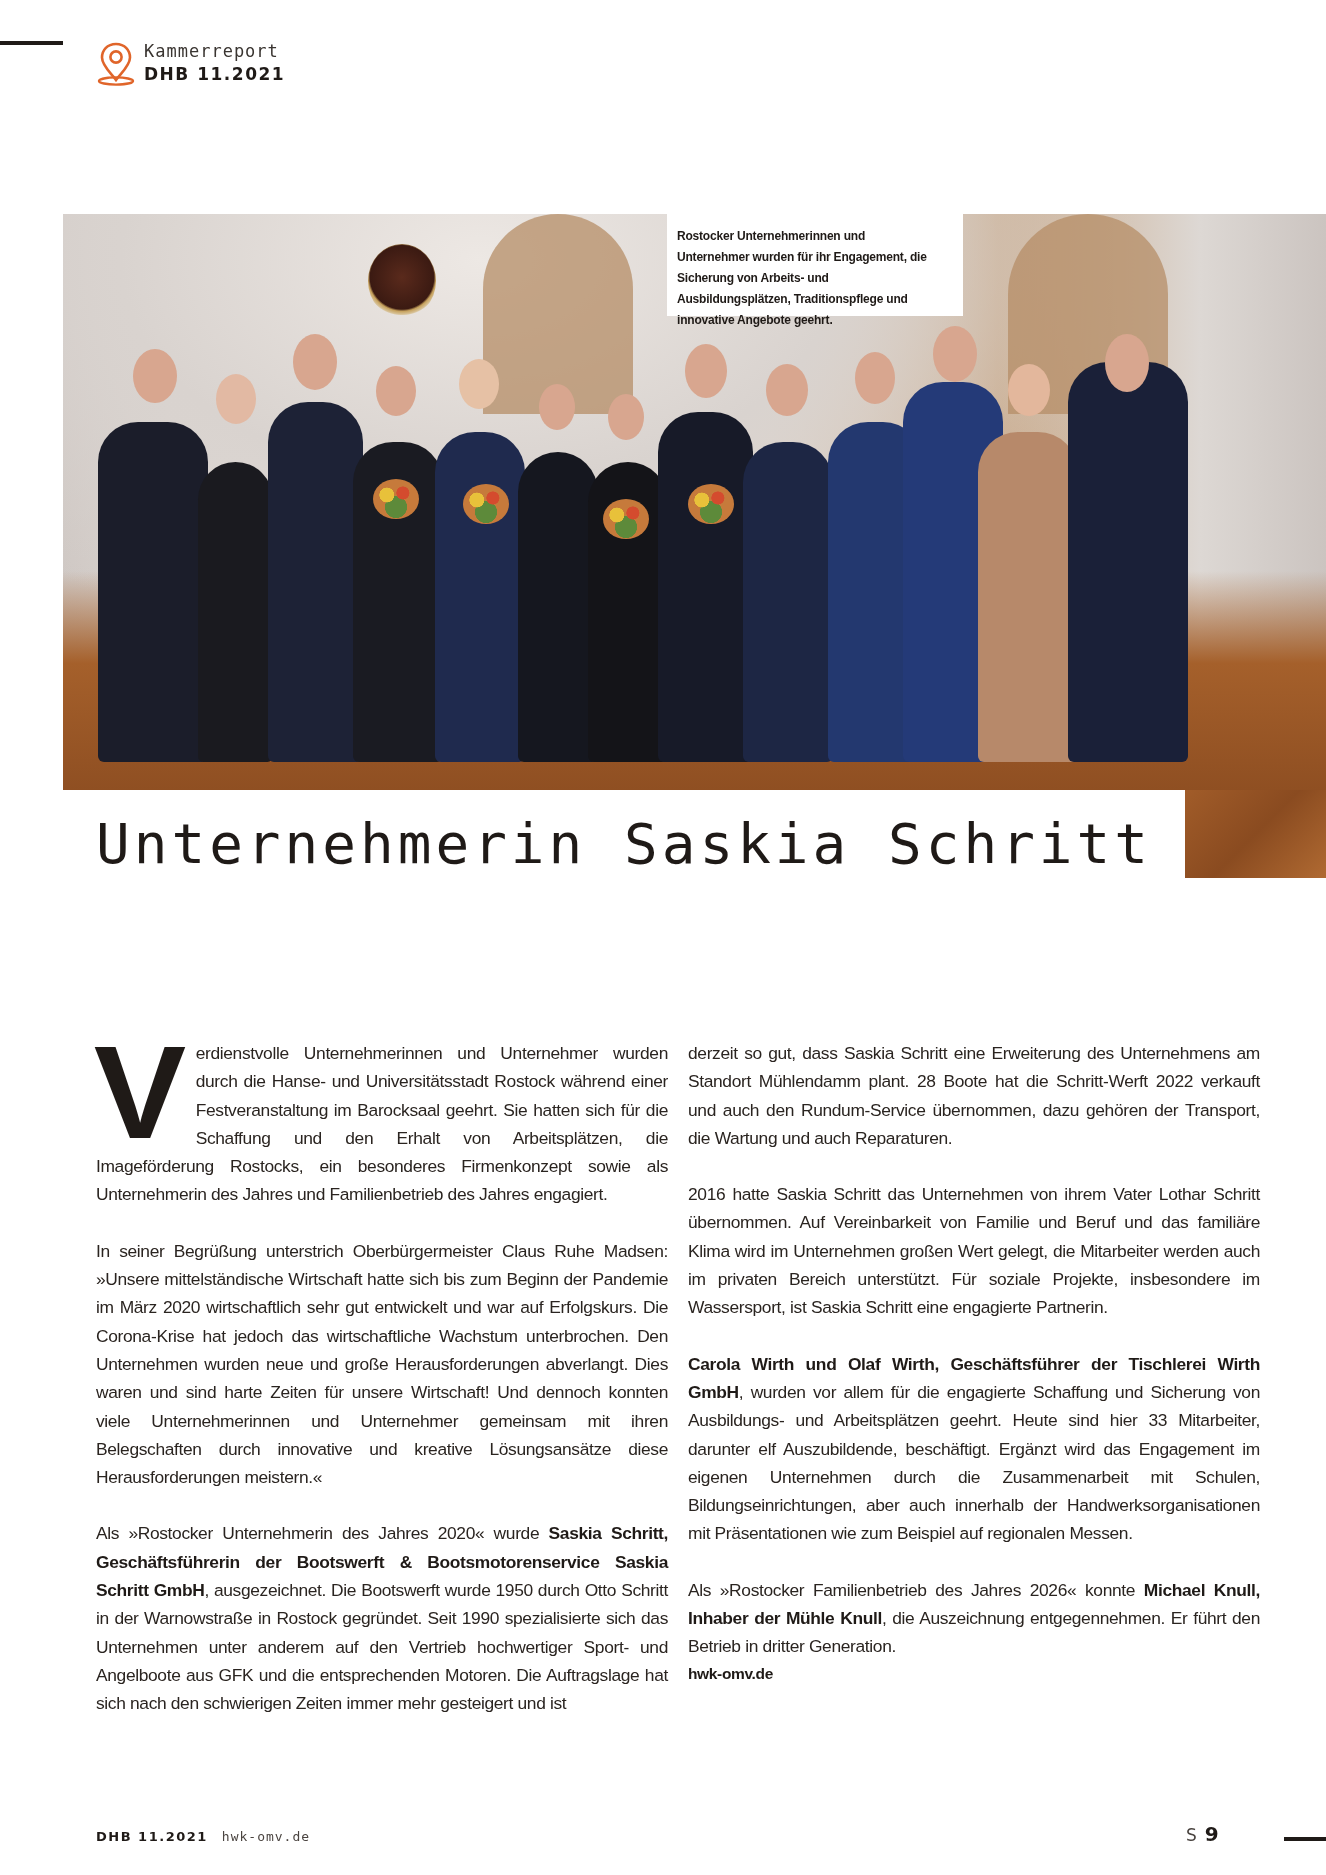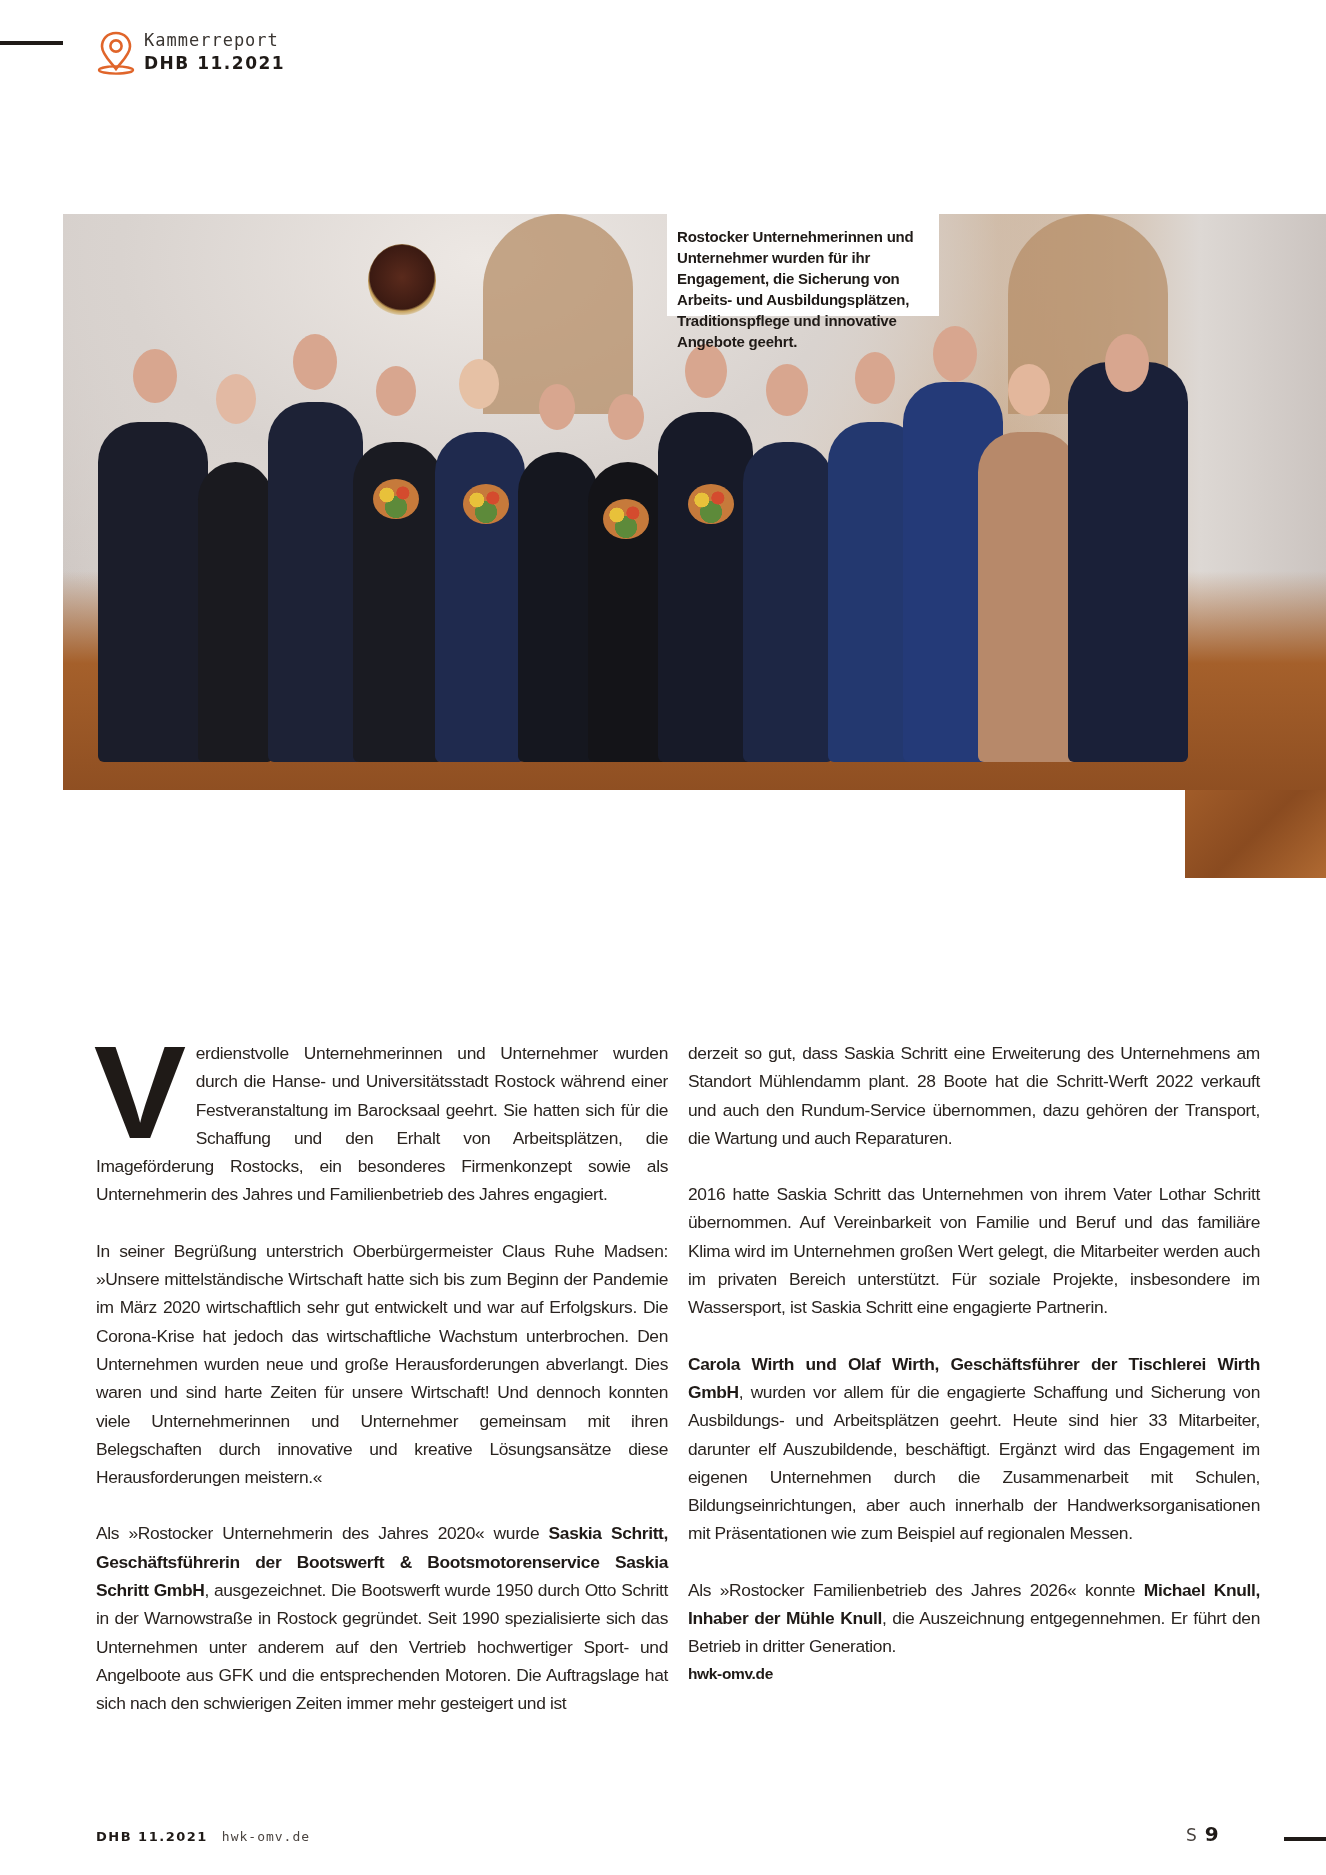--- a/index.html
+++ b/index.html
@@ -1,21 +1,21 @@
 <!DOCTYPE html>
 <html><head>
   <meta charset="utf-8">
   <style>
     * { box-sizing: border-box; margin: 0; padding: 0; }
     html, body { width: 1326px; height: 1875px; background: #ffffff; overflow: hidden; }
     body { position: relative; font-family: "Liberation Sans", sans-serif; color: #2a2420; }
 
     
     .top-rule { position: absolute; left: 0; top: 41px; width: 63px; height: 4px; background: #1f1a17; }
-    .header { position: absolute; left: 96px; top: 29px; display: flex; align-items: flex-start; }
+    .header { position: absolute; left: 96px; top: 40px; display: flex; align-items: flex-start; }
     .pin-icon { width: 40px; height: 48px; margin-right: 8px; }
     .header-text { display: flex; flex-direction: column; }
     .header-section { font-family: "DejaVu Sans Mono", monospace; font-size: 17px; letter-spacing: 1px; color: #3a3531; line-height: 22px; }
     .header-issue { font-family: "DejaVu Sans", sans-serif; font-weight: bold; font-size: 17px; letter-spacing: 1.5px; color: #1f1a17; line-height: 24px; }
 
     
     .photo { position: absolute; left: 63px; top: 214px; width: 1263px; height: 576px; overflow: hidden;
       background:
         linear-gradient(180deg, rgba(0,0,0,0) 0%, rgba(0,0,0,0) 62%, #a5602b 78%, #8f4f22 100%),
         radial-gradient(ellipse at 33% 8%, #ede8e4 0%, #d9d3cf 30%, rgba(0,0,0,0) 55%),
@@ -27,22 +27,22 @@
       background: radial-gradient(circle at 50% 45%, #5a2a1c 0%, #3b1a12 60%, #c6a15c 64%, #d8c39a 70%, rgba(0,0,0,0) 72%); }
     .arch { position: absolute; top: 0; height: 200px; border-radius: 90px 90px 0 0; background: #b68e67; opacity: 0.75; }
     .person { position: absolute; bottom: 28px; border-radius: 40px 40px 6px 6px; }
     .head { position: absolute; border-radius: 50%; background: #d8a68f; }
     .bouquet { position: absolute; width: 46px; height: 40px; border-radius: 50%;
       background: radial-gradient(circle at 30% 40%, #e8c13a 0 18%, rgba(0,0,0,0) 19%),
                   radial-gradient(circle at 65% 35%, #d44b2e 0 16%, rgba(0,0,0,0) 17%),
                   radial-gradient(circle at 50% 70%, #5d8a3a 0 30%, rgba(0,0,0,0) 31%),
                   #c67a3b; }
 
-    .photo-caption { position: absolute; left: 667px; top: 214px; width: 272px; height: 102px; background: #ffffff;
-      padding: 12px 24px 0 10px; font-family: "Liberation Sans", sans-serif; font-weight: bold; font-size: 15px;
+    .photo-caption { position: absolute; left: 667px; top: 214px; width: 296px; height: 102px; background: #ffffff;
+      padding: 12px 24px 0 10px; font-family: "Liberation Sans", sans-serif; font-weight: bold; font-size: 12px;
       line-height: 21px; color: #1f1a17; letter-spacing: -0.2px; }
 
     
     .title-box { position: absolute; left: 63px; top: 790px; width: 1122px; height: 170px; background: #ffffff; }
     .title { position: absolute; left: 96px; top: 812px; font-family: "DejaVu Sans Mono", monospace; font-size: 56px;
       line-height: 64px; letter-spacing: 4px; color: #1f1a17; font-weight: normal; }
 
     
     .col { position: absolute; top: 1039px; width: 572px; font-family: "Liberation Sans", sans-serif; font-size: 17.4px;
       line-height: 28.3px; color: #2a2420; text-align: justify; letter-spacing: -0.35px; }
@@ -114,21 +114,21 @@
   <div class="person" style="left:915px;width:100px;height:330px;background:#b7896a;"></div>
   <div class="head" style="left:945px;top:150px;width:42px;height:52px;background:#e3b79c;"></div>
   <div class="person" style="left:1005px;width:120px;height:400px;background:#1a2038;"></div>
   <div class="head" style="left:1042px;top:120px;width:44px;height:58px;"></div>
 </div>
 <div class="photo-ext"></div>
 <div class="photo-caption">Rostocker Unternehmerinnen und Unternehmer wurden für ihr Engagement, die Sicherung von Arbeits- und Ausbildungsplätzen, Traditionspflege und innovative Angebote geehrt.</div>
 
 <div class="title-box"></div>
 <h1 class="title">
-  <br>
+  <span>Unternehmerin Saskia Schritt</span><br>
 </h1>
 
 <div class="col col-left">
   <p>
     <span class="dropcap">V</span><span>erdienstvolle Unternehmerinnen und Unternehmer wurden durch die Hanse- und Universitätsstadt Rostock während einer Festveranstaltung im Barocksaal geehrt. Sie hatten sich für die Schaffung und den Erhalt von Arbeitsplätzen, die Imageförderung Rostocks, ein besonderes Firmenkonzept sowie als Unternehmerin des Jahres und Familienbetrieb des Jahres engagiert.</span>
   </p>
   <p>
     <span>In seiner Begrüßung unterstrich Oberbürgermeister Claus Ruhe Madsen: »Unsere mittelständische Wirtschaft hatte sich bis zum Beginn der Pandemie im März 2020 wirtschaftlich sehr gut entwickelt und war auf Erfolgskurs. Die Corona-Krise hat jedoch das wirtschaftliche Wachstum unterbrochen. Den Unternehmen wurden neue und große Herausforderungen abverlangt. Dies waren und sind harte Zeiten für unsere Wirtschaft! Und dennoch konnten viele Unternehmerinnen und Unternehmer gemeinsam mit ihren Belegschaften durch innovative und kreative Lösungsansätze diese Herausforderungen meistern.«</span>
   </p>
   <p class="tight">

